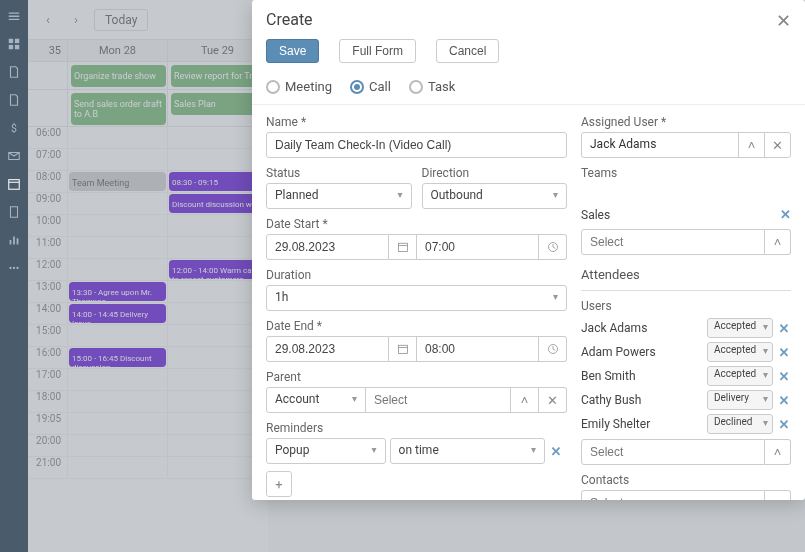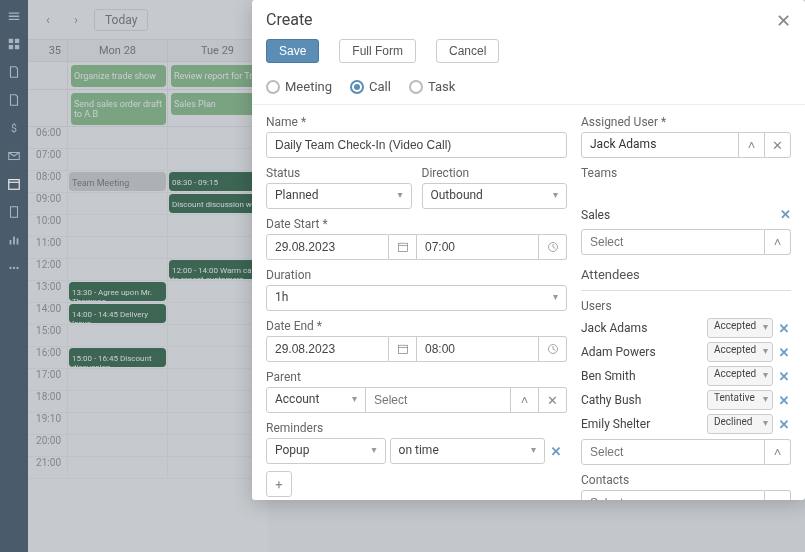--- a/index.html
+++ b/index.html
@@ -18,21 +18,21 @@
   .cal-header-row { display: grid; grid-template-columns: 40px 100px 100px; background: #f0f0f0; border-bottom: 1px solid #e5e5e5; font-size: 11px; color: #666; }
   .cal-header-row > div { padding: 4px 6px; border-right: 1px solid #e5e5e5; text-align: center; }
   .cal-header-row > div:first-child { text-align: right; }
   .cal-allday-row { display: grid; grid-template-columns: 40px 100px 100px; font-size: 10px; }
   .cal-allday-row > div { border-right: 1px solid #e5e5e5; border-bottom: 1px solid #e5e5e5; padding: 2px; }
   .cal-slot-row { display: grid; grid-template-columns: 40px 100px 100px; height: 22px; font-size: 10px; }
   .cal-slot-row > div { border-right: 1px solid #eee; border-bottom: 1px solid #eee; position: relative; }
   .cal-slot-row > div:first-child { text-align: right; padding-right: 6px; color: #888; font-size: 10px; }
   .evt { position: absolute; inset: 1px; border-radius: 4px; padding: 6px 3px; font-size: 9px; color: #fff; overflow: hidden; }
   .evt-green { background: #7cb97c; }
-  .evt-red { background: #14532d; }
+  .evt-red { background: #6d28d9; }
   .evt-gray { background: #d0d0d0; color: #666; }
   .evt-small { font-size: 8px; line-height: 9px; }
   
   
   .modal-overlay { position: absolute; left: 28px; top: 0; right: 0; bottom: 0; background: rgba(120,130,140,0.4); }
   
   
   .modal { position: absolute; left: 252px; top: 0; width: 553px; height: 500px; background: #fff; border-radius: 3px; box-shadow: 0 4px 20px rgba(0,0,0,0.2); display: flex; flex-direction: column; }
   .modal-header { padding: 10px 14px 4px; display: flex; justify-content: space-between; align-items: flex-start; }
   .modal-title { font-size: 16px; font-weight: 400; color: #444; }
@@ -259,21 +259,21 @@
         <div>17:00</div>
         <div></div>
         <div></div>
       </div>
       <div class="cal-slot-row">
         <div>18:00</div>
         <div></div>
         <div></div>
       </div>
       <div class="cal-slot-row">
-        <div>19:10</div>
+        <div>19:05</div>
         <div></div>
         <div></div>
       </div>
       <div class="cal-slot-row">
         <div>20:00</div>
         <div></div>
         <div></div>
       </div>
       <div class="cal-slot-row">
         <div>21:00</div>
@@ -432,21 +432,21 @@
             <div class="attendee-row">
               <div class="attendee-name">Ben Smith</div>
               <div class="attendee-status">
                 <div class="select">Accepted</div>
               </div>
               <div class="attendee-x">✕</div>
             </div>
             <div class="attendee-row">
               <div class="attendee-name">Cathy Bush</div>
               <div class="attendee-status">
-                <div class="select">Tentative</div>
+                <div class="select">Delivery</div>
               </div>
               <div class="attendee-x">✕</div>
             </div>
             <div class="attendee-row">
               <div class="attendee-name">Emily Shelter</div>
               <div class="attendee-status">
                 <div class="select">Declined</div>
               </div>
               <div class="attendee-x">✕</div>
             </div>

